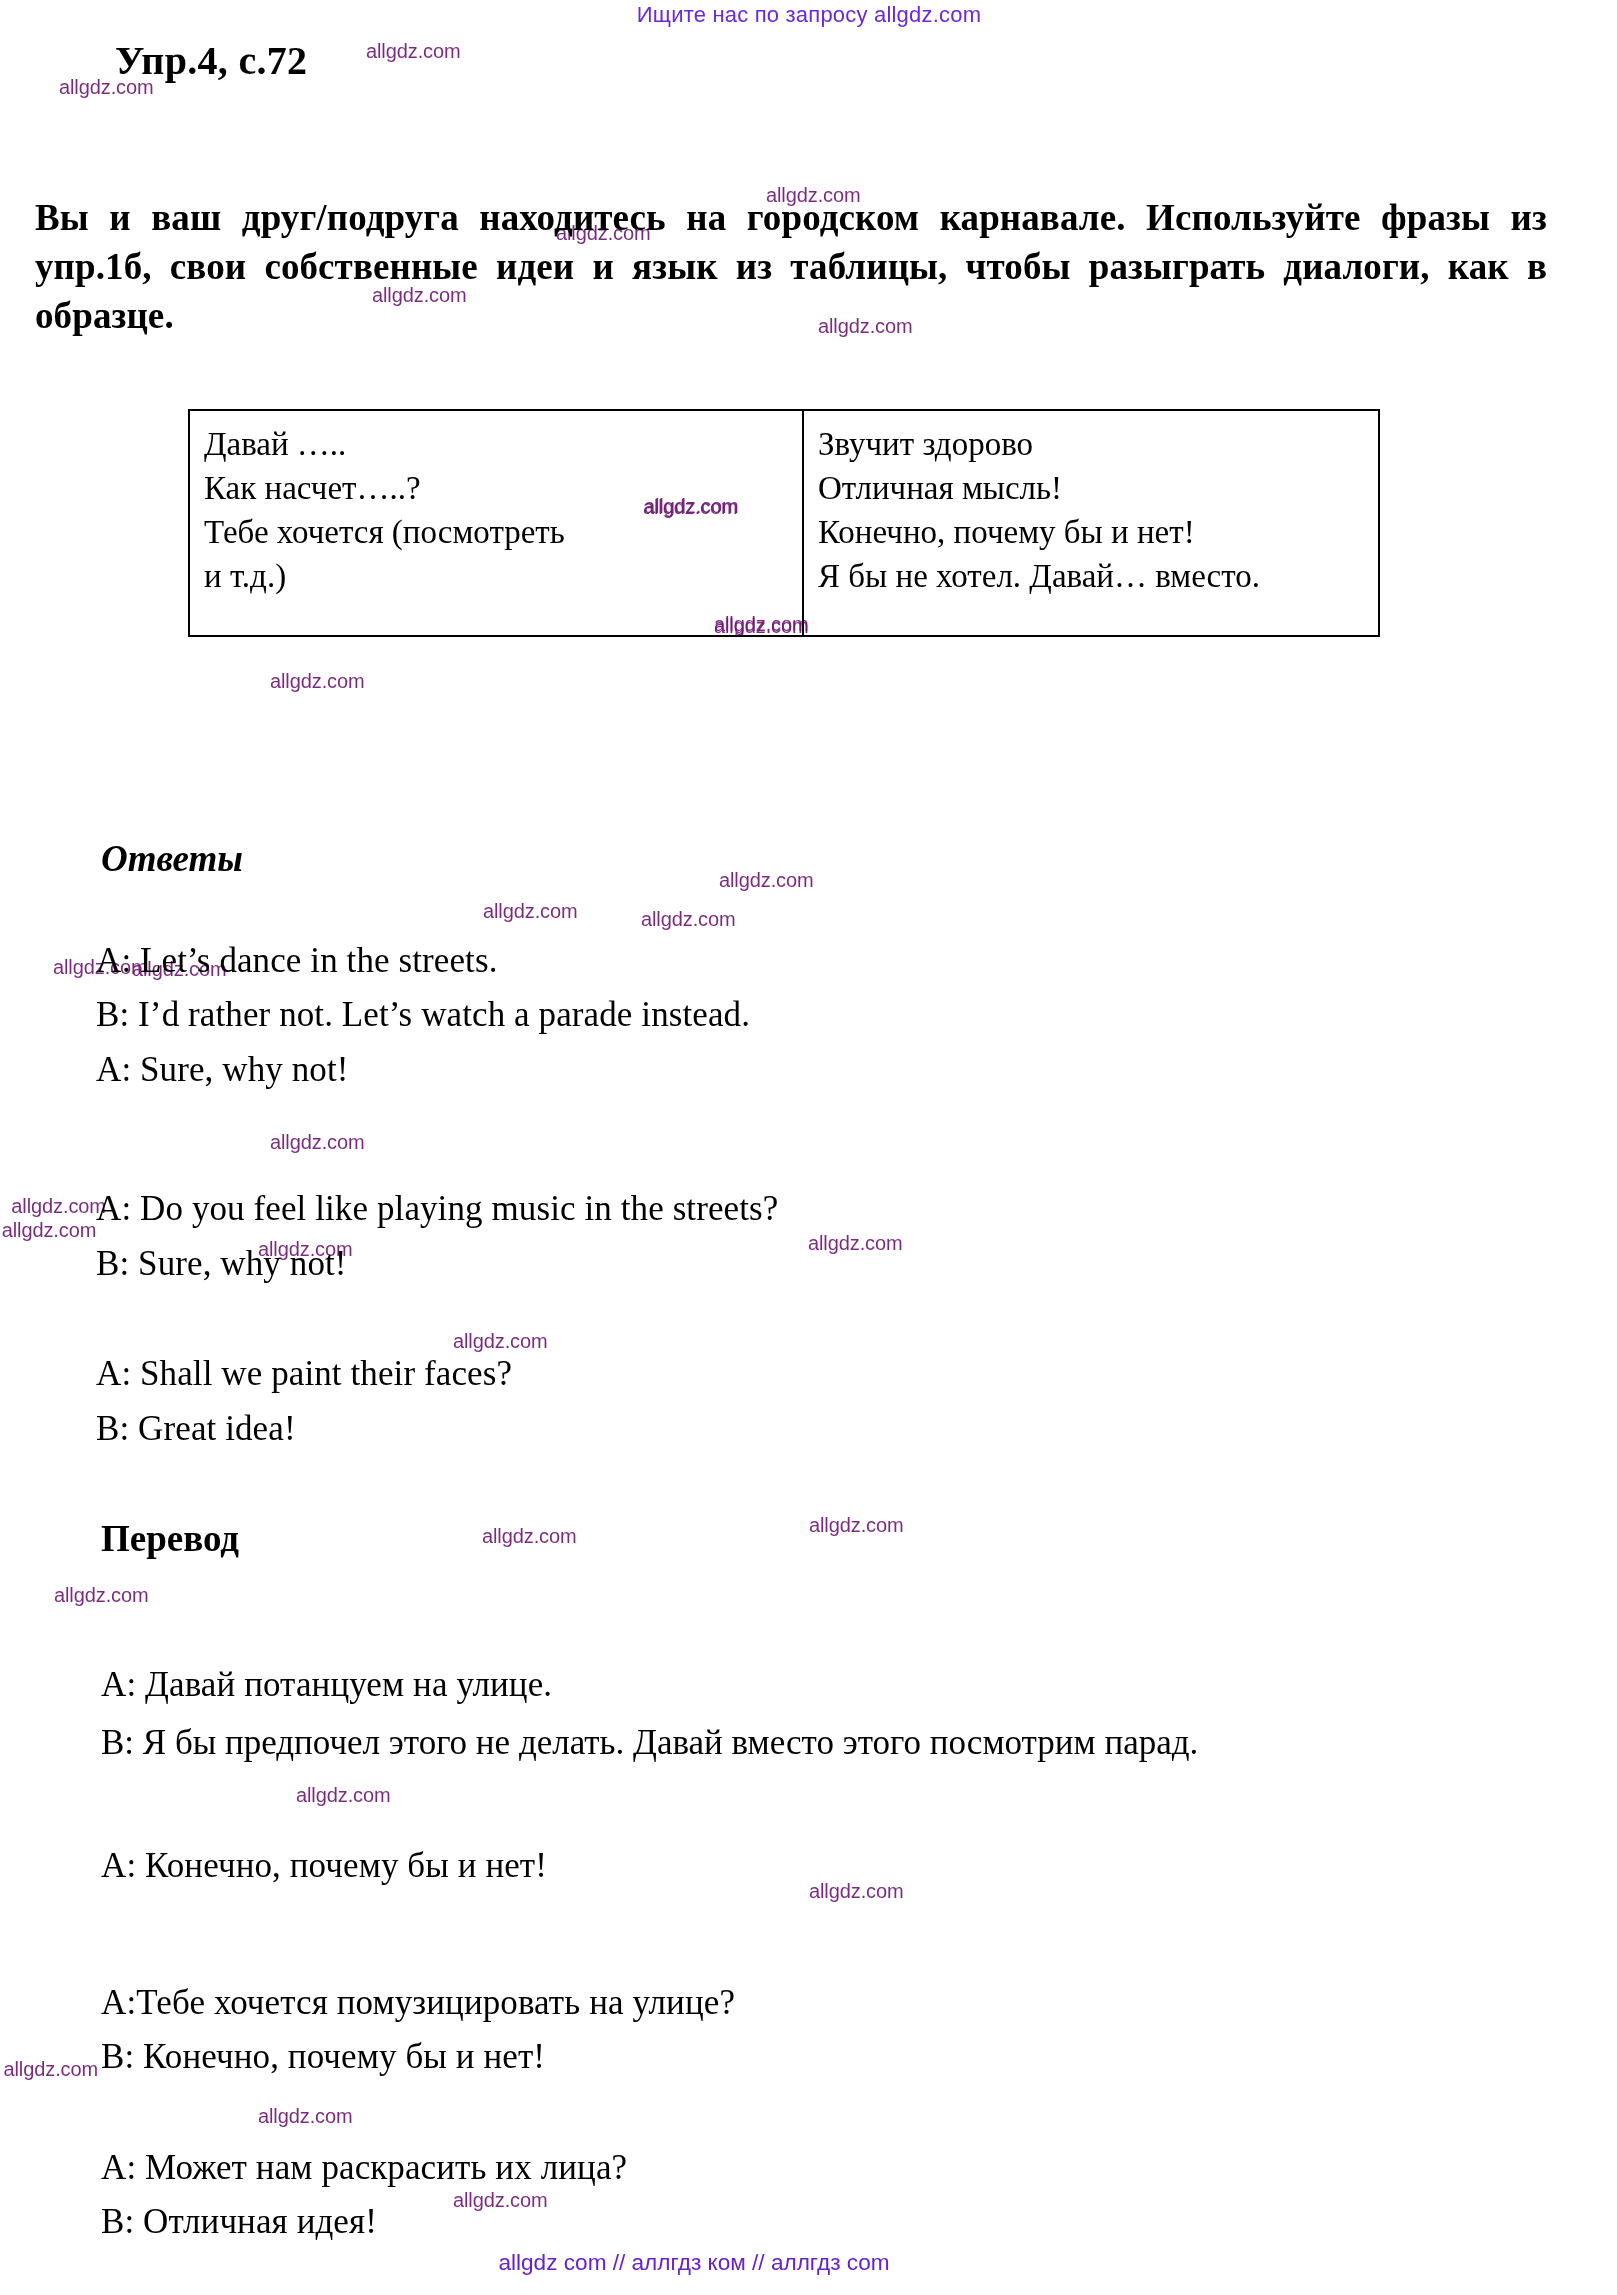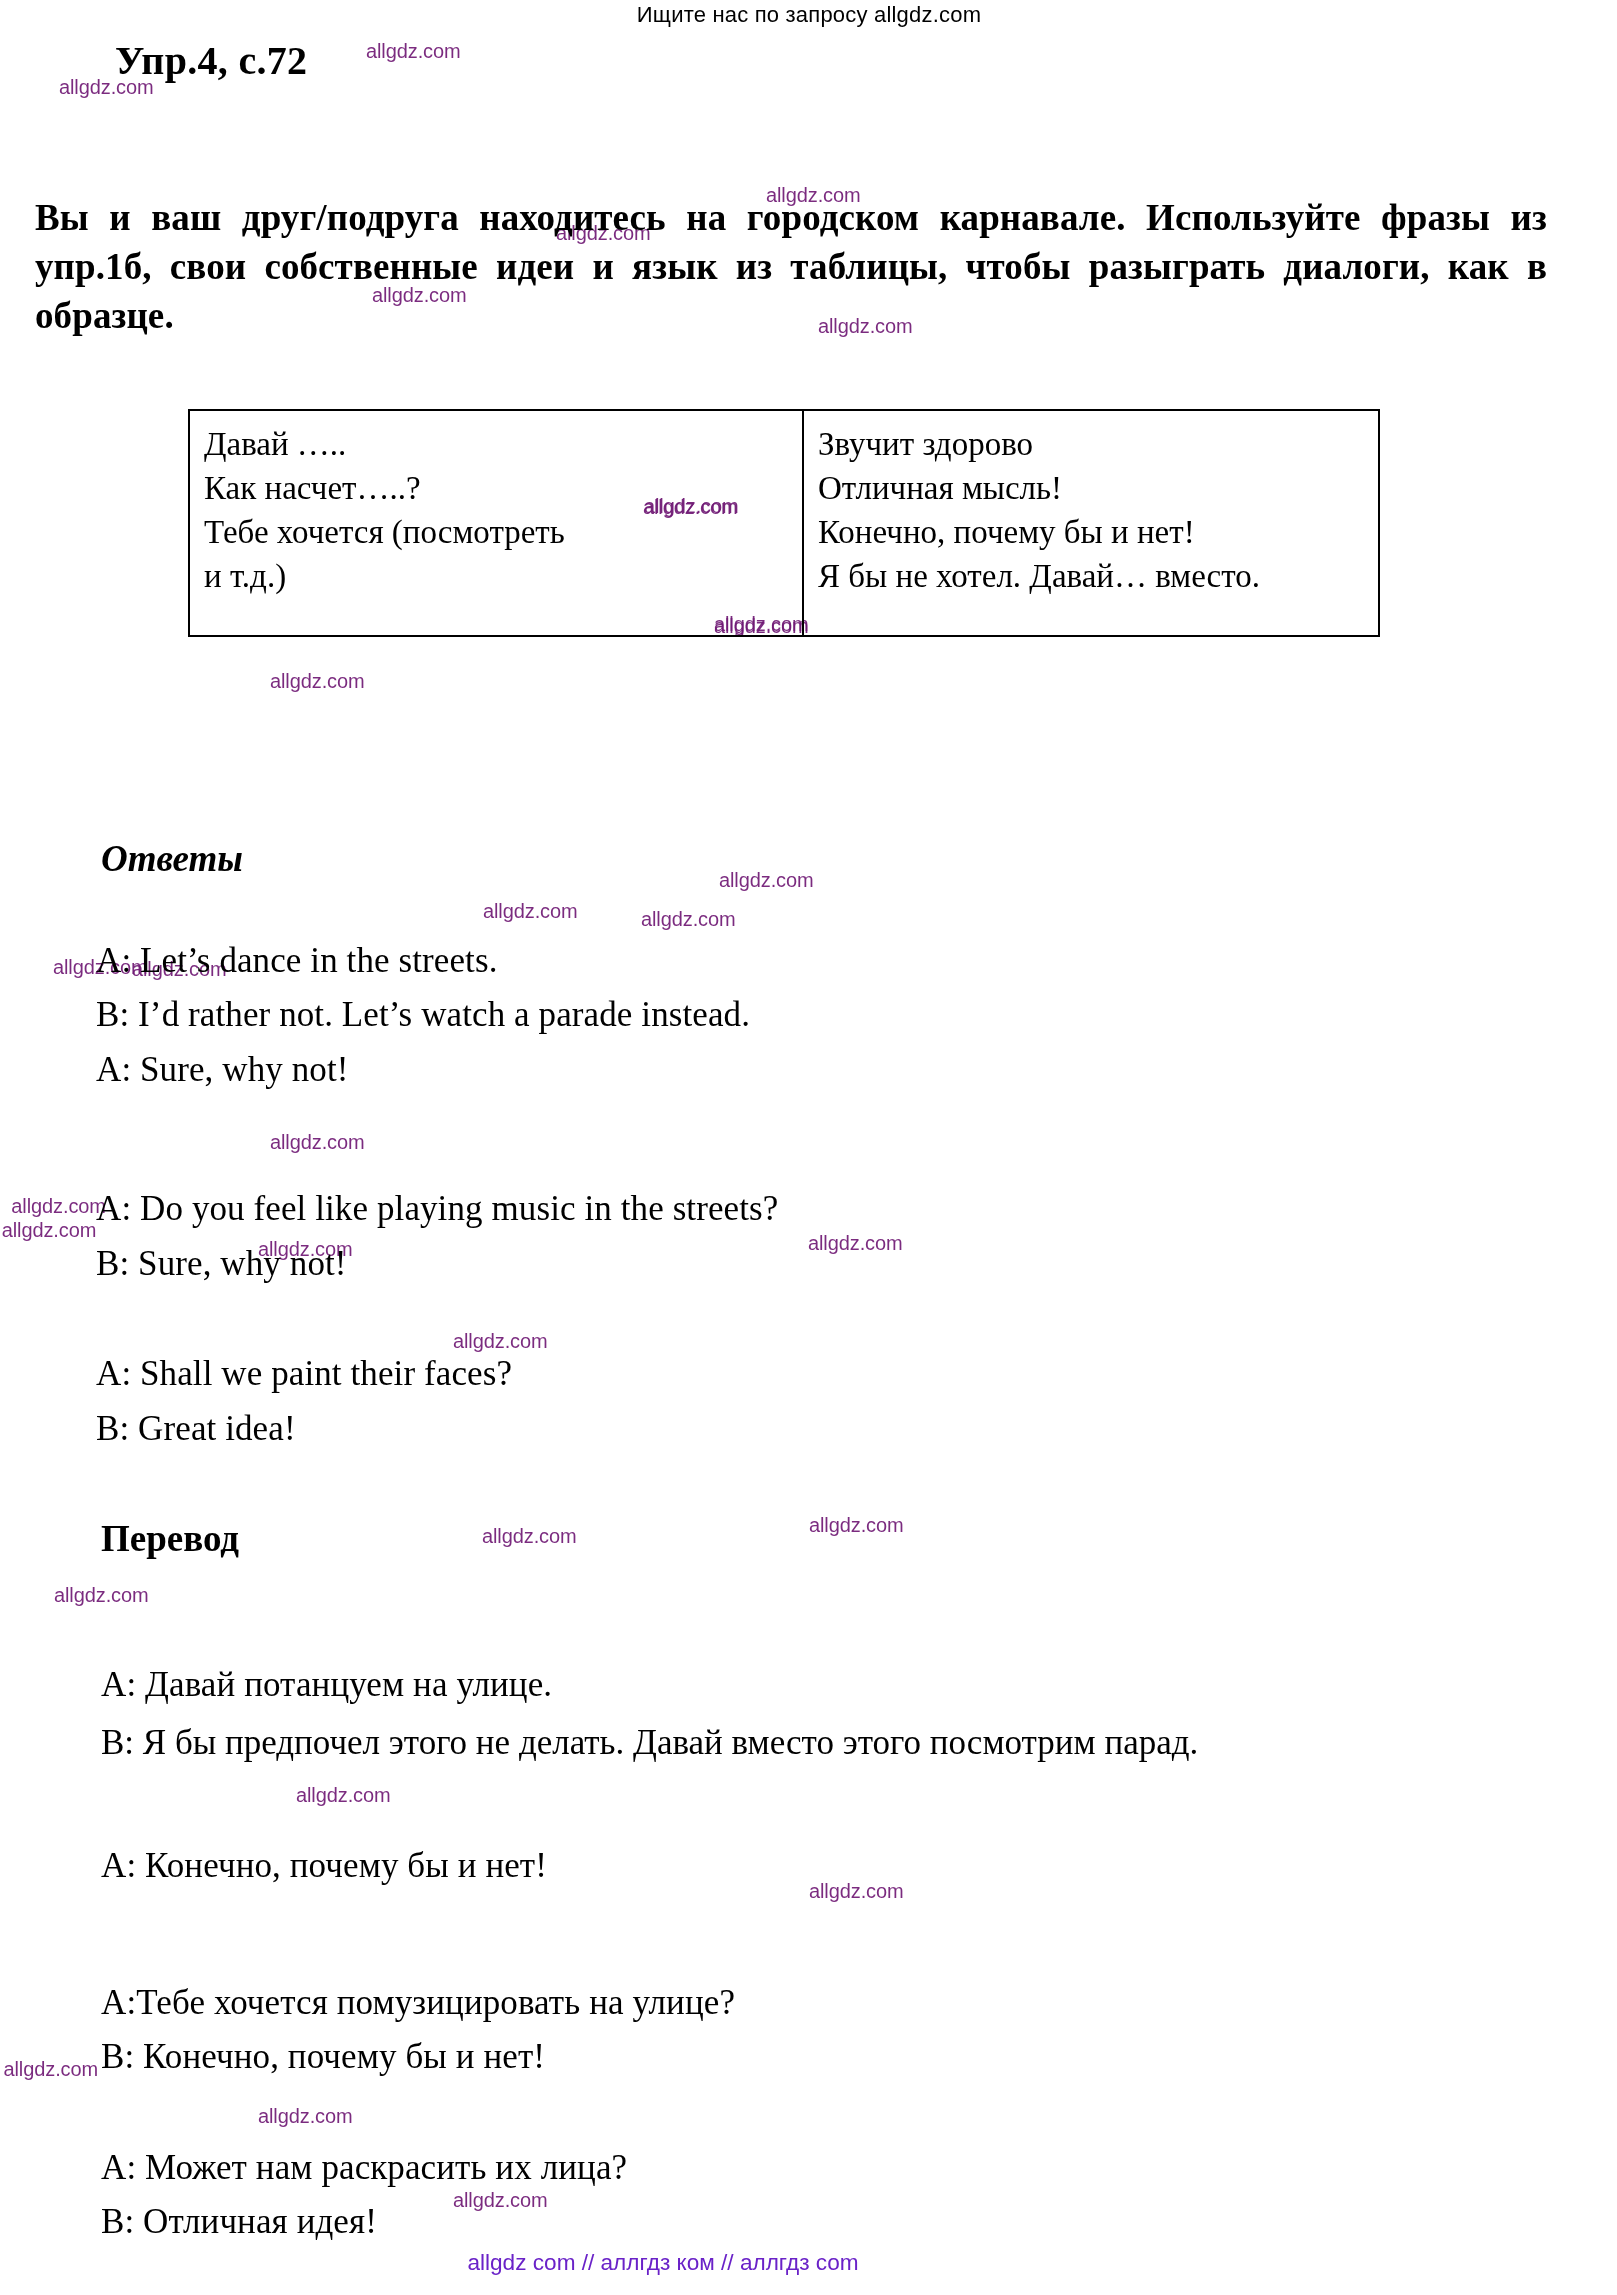--- a/index.html
+++ b/index.html
@@ -19,21 +19,21 @@
 
   
   .promo-banner {
     position: absolute;
     top: 1.7px;
     left: 0;
     width: 1618px;
     text-align: center;
     font-family: "Liberation Sans", "DejaVu Sans", sans-serif;
     font-size: 22px;
-    color: #000000;
+    color: #6d28d9;
     letter-spacing: 0.2px;
     white-space: nowrap;
   }
 
   
   .wm {
     position: absolute;
     font-family: "Liberation Sans", "DejaVu Sans", sans-serif;
     font-size: 20px;
     color: #701a75;
@@ -125,20 +125,21 @@
   .footer-links {
     position: absolute;
     left: 0;
     top: 2250px;
     width: 1326px;
     text-align: center;
     font-family: "Liberation Sans", "DejaVu Sans", sans-serif;
     font-size: 22.6px;
     color: #6a22c8;
     white-space: nowrap;
+    padding-left: 31px;
   }
 </style>
 </head>
 <body>
 
 <div class="promo-banner">Ищите нас по запросу allgdz.com</div>
 
 <div>
   <span class="wm" style="left:366px; top:40px;">allgdz.com</span>
   <span class="wm" style="left:59px;  top:76px;">allgdz.com</span>

